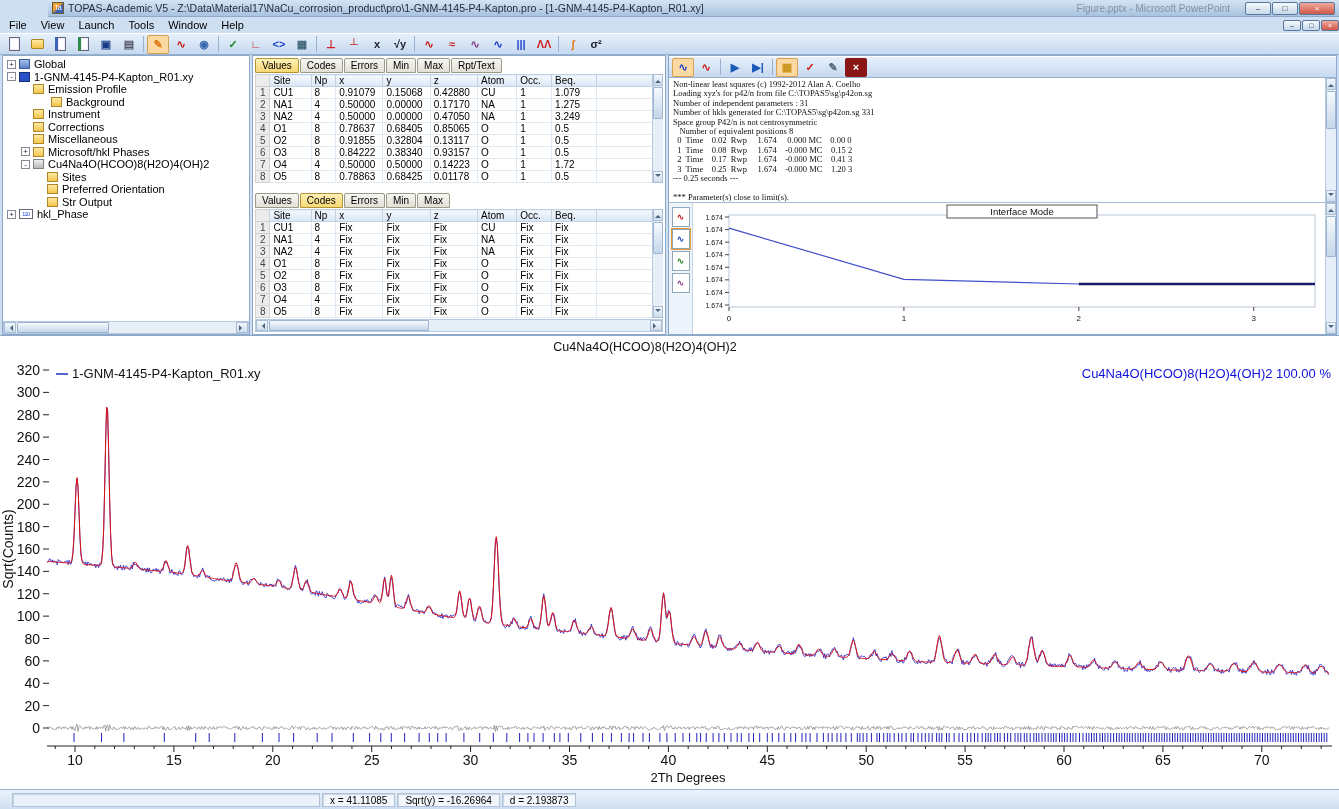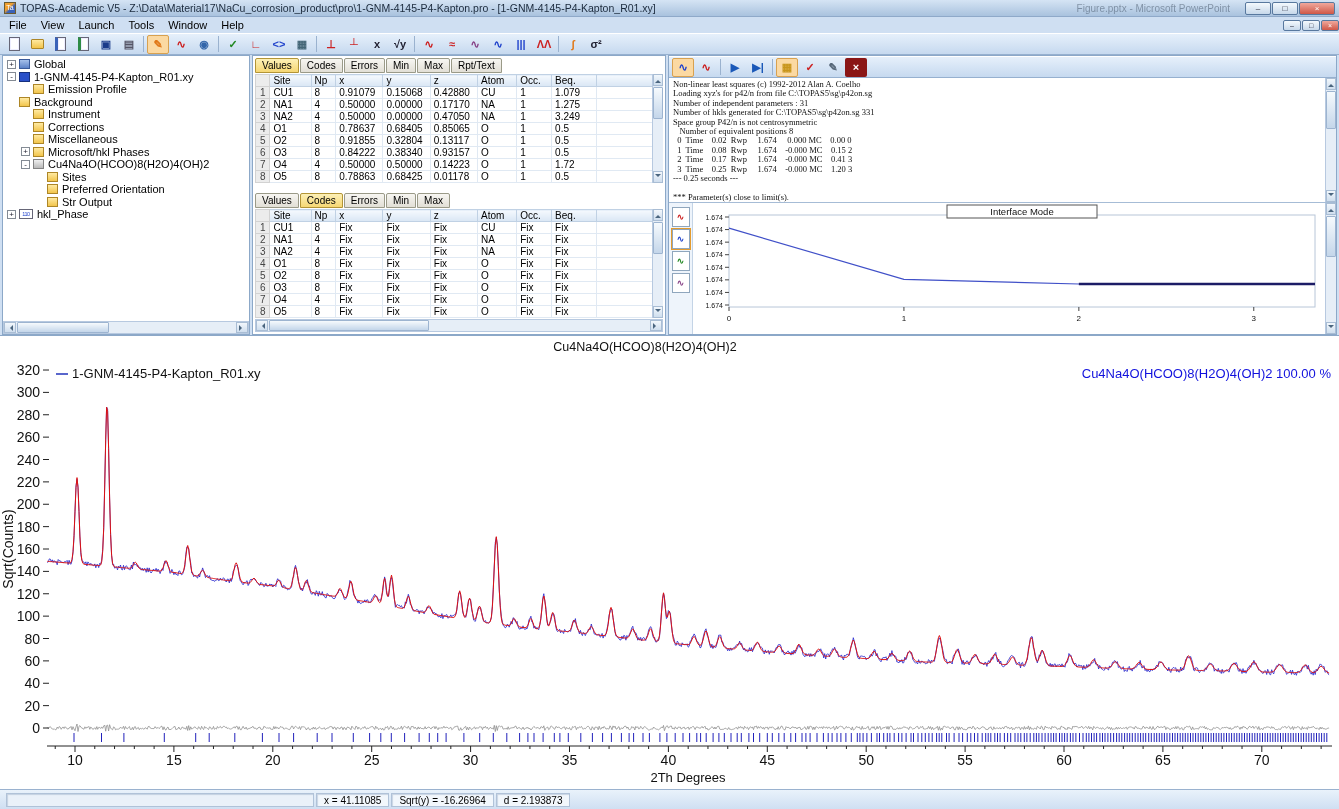--- a/index.html
+++ b/index.html
@@ -2,21 +2,21 @@
 <html><head>
 <meta charset="utf-8">
 <style>
   * { box-sizing: border-box; margin:0; padding:0; }
   html,body { width:1339px; height:809px; overflow:hidden;
     font-family:"Liberation Sans",sans-serif; background:#cfdff2; }
 
   
   .titlebar { height:17px; background:linear-gradient(#d5e4f4,#a9c2de);
     border-bottom:1px solid #8fa9c9; display:flex; align-items:center;
-    padding:0 4px; font-size:10.5px; color:#1b2a3c; }
+    padding:0 4px; font-size:10.5px; color:#1b2a3c;margin-left:48px; }
   .app-ico { width:12px; height:12px; margin-right:4px; flex:none;
     background:linear-gradient(135deg,#f0a030 40%,#3a62b8 60%); border:1px solid #6a5a30;
     color:#fff; font-size:7px; line-height:10px; text-align:center; }
   .title-text { white-space:nowrap; overflow:hidden; }
   .tb-spacer { flex:1; }
   .bg-title { opacity:.4; font-size:10px; margin-right:14px; white-space:nowrap; }
   .wbtn { width:26px; height:13px; margin-left:1px; border:1px solid #58789e; border-radius:2px;
     background:linear-gradient(#f4f9fd,#c7d8ea); font-size:8px; line-height:11px;
     text-align:center; color:#223; }
   .wbtn.close { width:36px; background:linear-gradient(#f0a89c,#cf5747); color:#fff; }
@@ -107,21 +107,21 @@
   .tri-left  { border-right-color:#4a657f; }
   .tri-right { border-left-color:#4a657f; }
   .tri-up    { border-bottom-color:#4a657f; }
   .tri-down  { border-top-color:#4a657f; }
 
   
   .plot-area { height:454px; background:#fff; border-top:1px solid #8ca8c8; }
   svg text { font-family:"Liberation Sans",sans-serif; }
   .statusbar { height:20px; background:linear-gradient(#e9f2fb,#cfdff2);
     border-top:1px solid #9ab2cf; display:flex; align-items:center; font-size:10px;
-    gap:2px; padding:0 6px; }
+    gap:2px; padding:0 12px; }
   .sspacer { width:308px; height:14px; border:1px solid #b0c2d8; background:#eaf1f9;
     box-shadow:inset 1px 1px 1px rgba(110,135,170,.3); }
   .sseg { height:14px; line-height:13px; padding:0 7px; border:1px solid #b0c2d8;
     background:#f2f7fc; box-shadow:inset 1px 1px 1px rgba(110,135,170,.3);
     white-space:nowrap; }
 </style>
 </head>
 <body>
 
 <div class="titlebar">
@@ -237,21 +237,21 @@
         <div class="trow" style="padding-left: 4px;">
           <span class="texp">-</span>
           <span class="tico tico-bluefile"></span>
           <span class="tlabel">1-GNM-4145-P4-Kapton_R01.xy</span>
         </div>
         <div class="trow" style="padding-left: 18px;">
           <span class="texp hide"></span>
           <span class="tico tico-folder"></span>
           <span class="tlabel">Emission Profile</span>
         </div>
-        <div class="trow" style="padding-left: 4px; align-items: center;">
+        <div class="trow" style="padding-left: 36px; align-items: center;">
           <span class="texp hide"></span>
           <span class="tico tico-folder"></span>
           <span class="tlabel">Background</span>
         </div>
         <div class="trow" style="padding-left: 18px;">
           <span class="texp hide"></span>
           <span class="tico tico-folder"></span>
           <span class="tlabel">Instrument</span>
         </div>
         <div class="trow" style="padding-left: 18px;">

